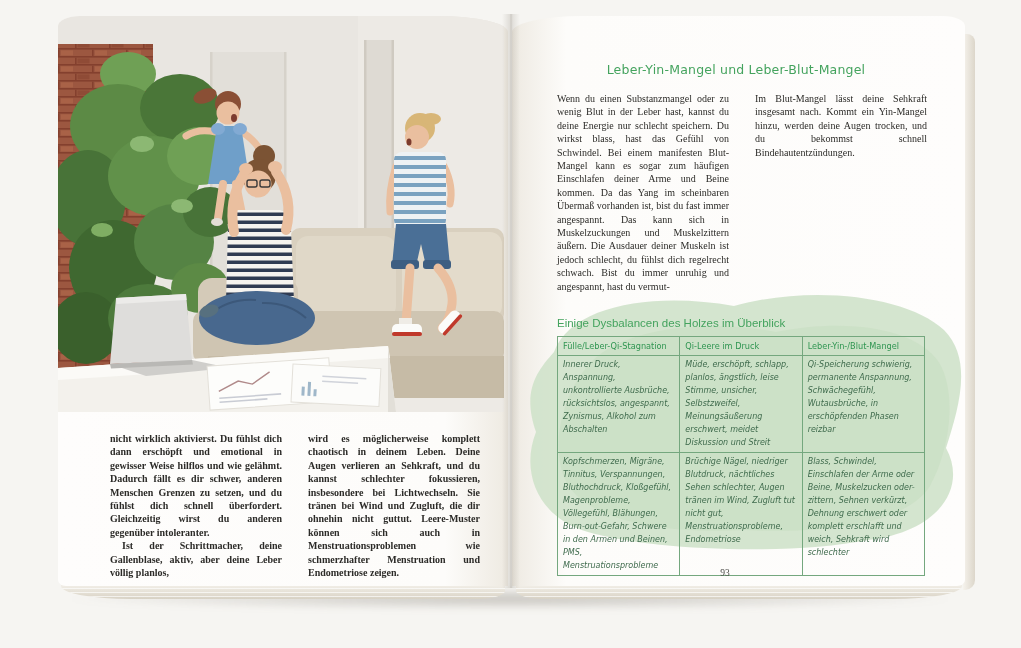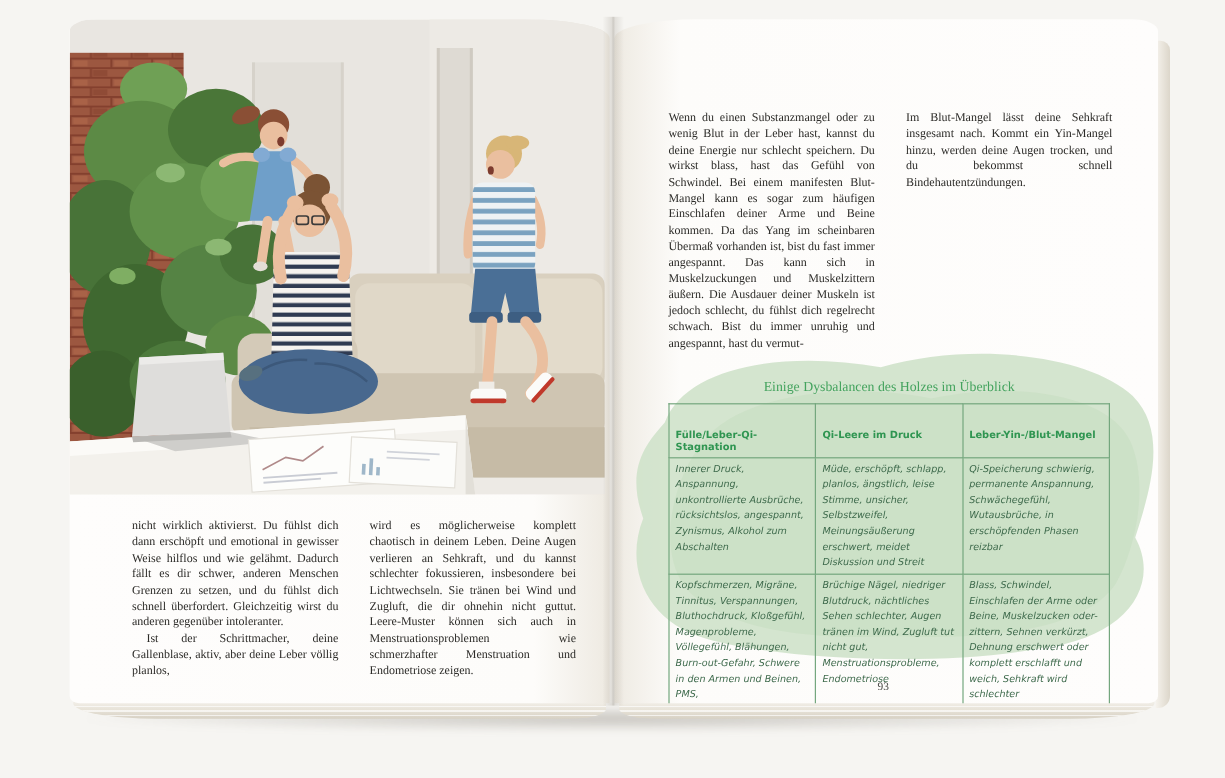--- a/index.html
+++ b/index.html
@@ -36,40 +36,40 @@
   
   .body-text { font-size:10px; line-height:13.4px; color:#2c2b28; text-align:justify;
     hyphens:auto; -webkit-hyphens:auto; }
   .body-text p + p { text-indent:12px; }
   .cols { position:absolute; display:flex; gap:26px; }
   .col { width:172px; }
   .pagenum { position:absolute; font-size:9.5px; color:#4a4a46; text-align:center;
     font-family:"Liberation Serif","DejaVu Serif",serif; }
 
   .left .photo { position:absolute; left:0; top:0; width:446px; height:396px; display:block; }
-  .left .cols { left:52px; top:416px; }
+  .left .cols { left:52px; top:416px;font-weight:bold; }
   .left .pagenum { left:52px; width:355px; top:572px; }
 
   .right .heading { position:absolute; left:45px; top:46px; width:358px; text-align:center;
     font-family:"DejaVu Sans","Liberation Sans",sans-serif; font-size:12.5px; letter-spacing:.2px;
     color:var(--heading-green,#44a35e); }
   .right .cols { left:45px; top:76px; }
-  .right .pagenum { left:45px; width:358px; top:552px; }
+  .right .pagenum { left:34px; width:358px; top:552px; }
 
   
   .blob { position:absolute; left:14px; top:272px; width:440px; height:278px; }
-  .tbl-title { position:absolute; left:45px; top:301px; width:368px; text-align:center;
-    font-family:Liberation Serif, serif; font-size:11.5px;
+  .tbl-title { position:absolute; left:45px; top:301px; width:368px; 
+    font-family:Liberation Sans, sans-serif; font-size:11.5px;
     color:var(--heading-green,#44a35e); }
   table.dys { position:absolute; left:45px; top:320px; width:368px; border-collapse:collapse;
     table-layout:fixed; font-family:"DejaVu Sans","Liberation Sans",sans-serif; }
   table.dys th, table.dys td { border:1px solid var(--table-border-green,#74a77e);
     vertical-align:top; padding:2px 5px 3px 5px; }
   table.dys th { font-size:8.2px; text-align:left; color:var(--table-head-green,#2f9551);
-    font-weight:bold; padding-top:20px; padding-bottom:4px; }
+    font-weight:normal; padding-top:4px; padding-bottom:4px; }
   table.dys td { font-size:8px; line-height:13px; color:var(--table-text-green,#3e6a4c);font-style:italic; }
 </style>
 </head>
 <body>
 
 <div id="stage">
   <div class="book-shadow"></div>
   <div class="edge-bottom l"></div>
   <div class="edge-bottom r"></div>
   <div class="edge-right"></div>
@@ -230,20 +230,21 @@
       </div>
       <div class="col">
         <p>wird es möglicherweise komplett chaotisch in deinem Leben. Deine Augen verlieren an Sehkraft, und du kannst schlechter fokussieren, insbesondere bei Lichtwechseln. Sie tränen bei Wind und Zugluft, die dir ohnehin nicht guttut. Leere-Muster können sich auch in Menstruationsproblemen wie schmerzhafter Menstruation und Endometriose zeigen.</p>
       </div>
     </div>
     <div class="pagenum">92</div>
   </div>
 
   <div class="page right">
 
+    <div class="heading">Leber-Yin-Mangel und Leber-Blut-Mangel</div>
 
     <div class="cols body-text">
       <div class="col">
         <p>Wenn du einen Substanzmangel oder zu wenig Blut in der Leber hast, kannst du deine Energie nur schlecht speichern. Du wirkst blass, hast das Gefühl von Schwindel. Bei einem manifesten Blut-Mangel kann es sogar zum häufigen Einschlafen deiner Arme und Beine kommen. Da das Yang im scheinbaren Übermaß vorhanden ist, bist du fast immer angespannt. Das kann sich in Muskelzuckungen und Muskelzittern äußern. Die Ausdauer deiner Muskeln ist jedoch schlecht, du fühlst dich regelrecht schwach. Bist du immer unruhig und angespannt, hast du vermut-</p>
       </div>
       <div class="col">
         <p>Im Blut-Mangel lässt deine Sehkraft insgesamt nach. Kommt ein Yin-Mangel hinzu, werden deine Augen trocken, und du bekommst schnell Bindehautentzündungen.</p>
       </div>
     </div>
 

